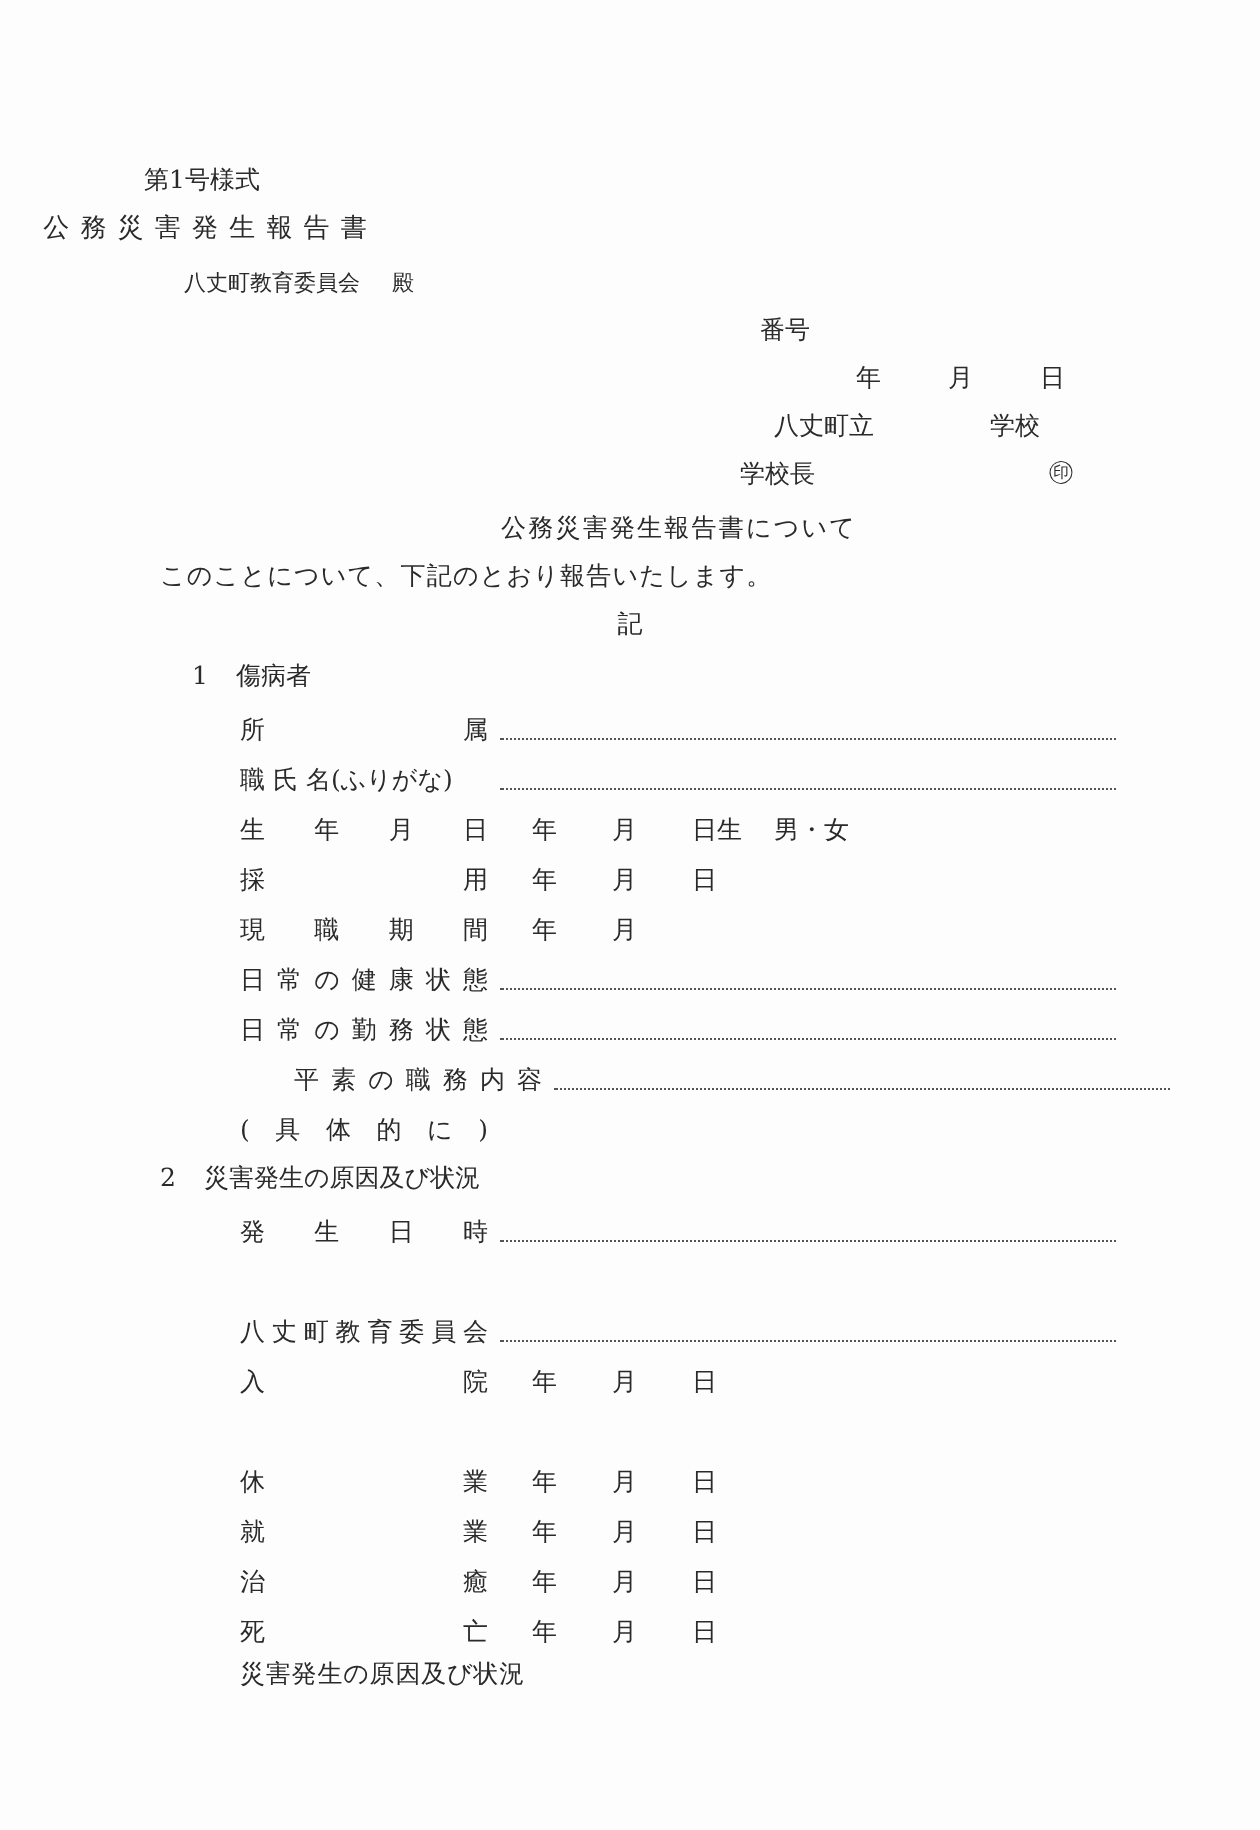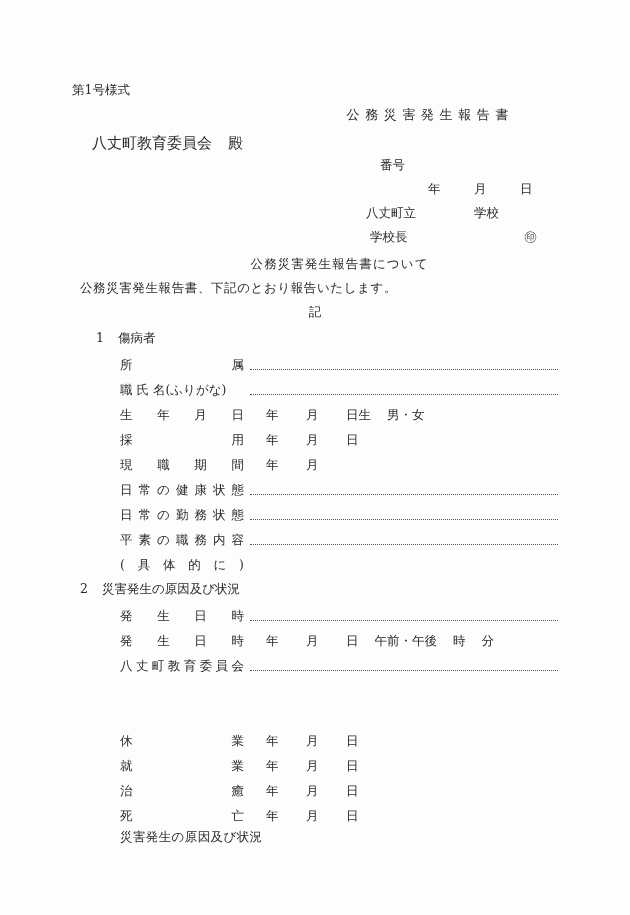--- a/index.html
+++ b/index.html
@@ -33,48 +33,48 @@
 
   
   .form-id {
     left: 72px;
     top: 84px;
     font-size: 12.5px;
   }
 
   
   .doc-title {
-    left: 0;
+    left: 16px;
     top: 108px;
     width: 514px;
-    text-align: right;
+    text-align: left;
     font-size: 13px;
     letter-spacing: 5.6px;
     text-indent: 5.6px;
     white-space: nowrap;
   }
 
   
   .addressee {
     left: 92px;
     top: 136px;
-    font-size: 15px;
+    font-size: 11px;
   }
   .addressee .hon {
     margin-left: 16px;
   }
 
   
   .rh {
     font-size: 12.5px;
   }
   .rh-number { left: 380px; top: 159px; }
   .rh-date   { left: 428px; top: 183px; }
   .rh-date .g { display:inline-block; width: 46px; }
-  .rh-school { left: 366px; top: 207px; }
+  .rh-school { left: 387px; top: 207px; }
   .rh-school .gap { display:inline-block; width: 58px; }
   .rh-princ  { left: 370px; top: 231px; }
   .rh-seal {
     left: 524px;
     top: 230px;
     font-size: 13px;
   }
 
   
   .subject {
@@ -178,21 +178,21 @@
   </div>
 
   <div class="abs rh rh-school">
     <span>八丈町立</span><span class="gap"></span><span>学校</span>
   </div>
 
   <div class="abs rh rh-princ">学校長</div>
   <div class="abs rh-seal">㊞</div>
 
   <div class="abs subject">公務災害発生報告書について</div>
-  <div class="abs intro">公務災害発生報告書、下記のとおり報告いたします。</div>
+  <div class="abs intro">このことについて、下記のとおり報告いたします。</div>
   <div class="abs ki">記</div>
 
   <div class="abs section-head" style="left:96px; top:332px;">
     <span class="num">1</span><span>傷病者</span>
   </div>
 
   <div class="row" style="top:382px;">
     <span class="row-label plain">職 氏 名(ふりがな)</span><span class="dots"></span>
   </div>
 
@@ -219,46 +219,46 @@
   </div>
 
   <div class="row" style="top:507px;">
     <span class="row-label">日常の勤務状態</span><span class="dots"></span>
   </div>
 
   <div class="row" style="top:482px;">
     <span class="row-label">日常の健康状態</span><span class="dots"></span>
   </div>
 
-  <div class="row" style="top:532px;">
+  <div class="row" style="top:532px;margin-left:27px;">
     <span class="row-label">平素の職務内容</span><span class="dots"></span>
   </div>
 
   <div class="row" style="top:557px;">
     <span class="row-label">(具体的に)</span>
   </div>
 
   <div class="abs section-head" style="left:80px; top:583px;">
     <span class="num">2</span><span>災害発生の原因及び状況</span>
   </div>
 
   <div class="row" style="top:608px;">
     <span class="row-label">発生日時</span><span class="dots"></span>
   </div>
 
-  <div class="row" style="top:633px;">
-    <span class="row-label">発生日時</span><span class="row-value" style="margin-left:22px;">
-      <span class="dv"><span class="y">年</span><span class="m">月</span><span>日</span><span class="seg-gap"></span><span>午前・午後</span><span class="seg-gap"></span><span>時</span><span class="seg-gap"></span><span>分</span></span>
-    </span>
-  </div>
 
   <div class="row" style="top:658px;">
     <span class="row-label">八丈町教育委員会</span><span class="dots"></span>
   </div>
 
+  <div class="row" style="top:683px;">
+    <span class="row-label">入院</span><span class="row-value" style="margin-left:22px;">
+      <span class="dv"><span class="y">年</span><span class="m">月</span><span>日</span></span>
+    </span>
+  </div>
 
 
   <div class="row" style="top:733px;">
     <span class="row-label">休業</span><span class="row-value" style="margin-left:22px;">
       <span class="dv"><span class="y">年</span><span class="m">月</span><span>日</span></span>
     </span>
   </div>
 
   <div class="row" style="top:758px;">
     <span class="row-label">就業</span><span class="row-value" style="margin-left:22px;">

